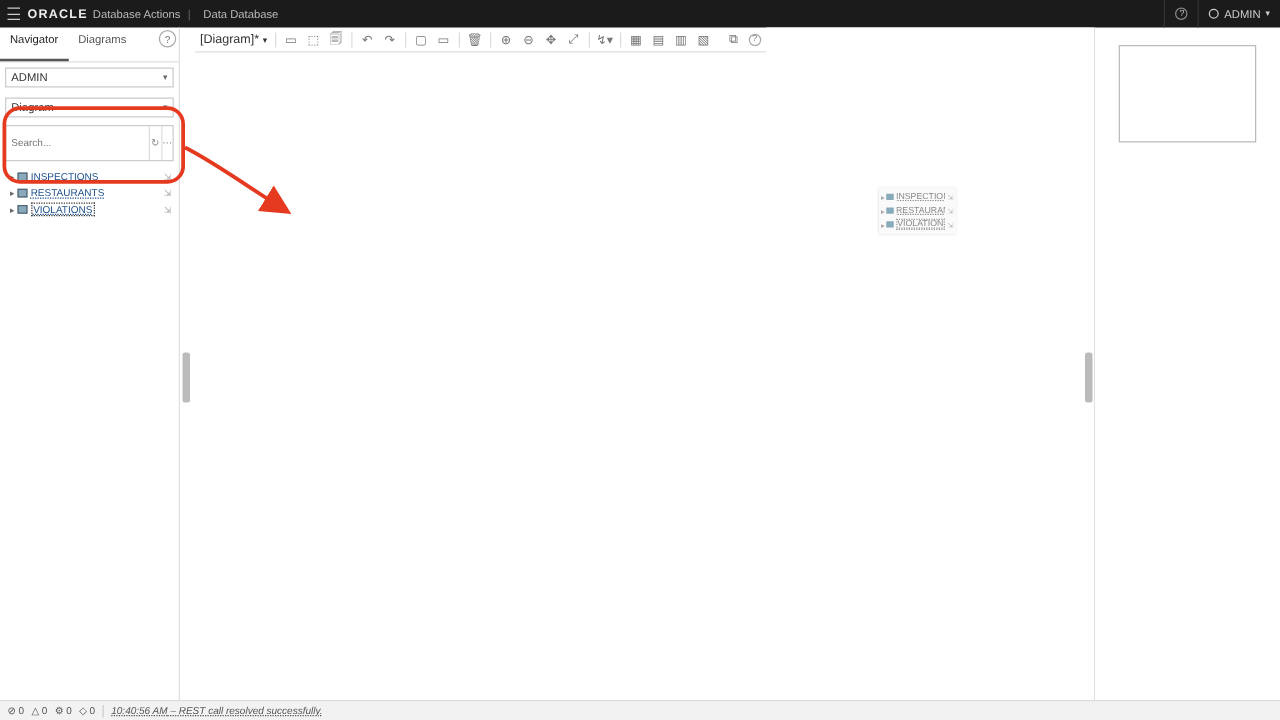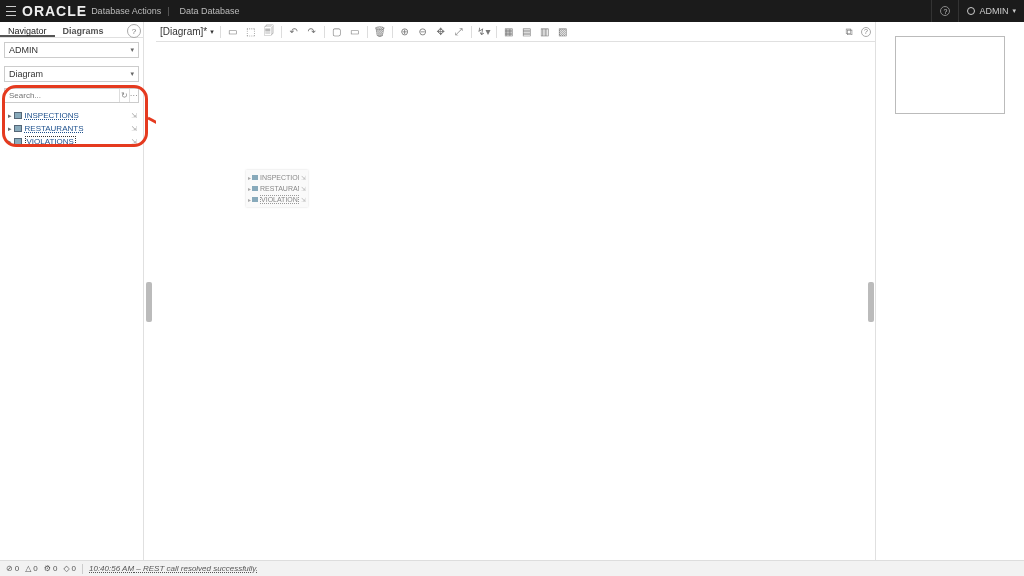--- a/index.html
+++ b/index.html
@@ -2,41 +2,41 @@
 <html><head>
 <meta charset="utf-8">
 <style>
   * { box-sizing: border-box; margin: 0; padding: 0; font-family: Arial, sans-serif; }
   html, body { width: 1024px; height: 576px; overflow: hidden; background: #fff; }
 
   
   .topbar { position: relative; height: 22px; background: #1b1b1b; color: #ccc; display: flex; align-items: center; font-size: 9px; padding-left: 6px; }
   .hamburger { width: 10px; height: 10px; display: inline-flex; flex-direction: column; justify-content: space-between; margin-right: 6px; cursor: pointer; }
   .hamburger span { height: 1px; background: #ccc; display: block; }
-  .brand { font-weight: bold; letter-spacing: 1px; font-size: 14px; color: #eee; }
+  .brand { font-weight: bold; letter-spacing: 1px; font-size: 10px; color: #eee; }
   .brand-sub { color: #bbb; margin-left: 4px; font-size: 9px; }
   .brand-sep { margin: 0 6px; color: #666; }
   .topbar-right { margin-left: auto; display: flex; align-items: center; height: 100%; }
   .top-btn { height: 100%; display: flex; align-items: center; padding: 0 8px; border-left: 1px solid #333; color: #ccc; font-size: 9px; cursor: pointer; }
   .user-icon { width: 8px; height: 8px; border: 1px solid #ccc; border-radius: 50%; margin-right: 4px; position: relative; }
   .chev { margin-left: 4px; font-size: 7px; }
 
   
   .main { position: absolute; top: 22px; left: 0; right: 0; bottom: 16px; display: flex; }
 
   
   .sidebar { width: 144px; border-right: 1px solid #e0e0e0; display: flex; flex-direction: column; position: relative; }
-  .side-tabs { display: flex; border-bottom: 1px solid #e0e0e0; font-size: 9px; height: 16px; }
-  .side-tab { padding: 4px 8px; cursor: pointer; color: #555; font-weight: bold; }
+  .side-tabs { display: flex; border-bottom: 1px solid #e0e0e0; font-size: 9px; height: 28px; }
+  .side-tab { padding: 4px 8px; cursor: pointer; color: #555; }
   .side-tab.active { border-bottom: 2px solid #555; color: #222; font-weight: 500; }
   .side-tabs-sp { flex: 1; }
   .side-help { width: 14px; height: 14px; border: 1px solid #aaa; border-radius: 50%; font-size: 8px; display: flex; align-items: center; justify-content: center; margin: 2px; color: #777; cursor: pointer; }
   .side-select { margin: 4px; height: 16px; border: 1px solid #ccc; font-size: 9px; display: flex; align-items: center; padding: 0 4px; cursor: pointer; color: #333; position: relative; }
   .side-select::after { content: "▾"; position: absolute; right: 4px; font-size: 7px; color: #666; }
-  .side-search-row { margin: 2px 4px; height: 15px; display: flex; align-items: center; border: 1px solid #ccc; font-size: 8px; color: #888; padding-left: 4px; }
+  .side-search-row { margin: 2px 4px; height: 29px; display: flex; align-items: center; border: 1px solid #ccc; font-size: 8px; color: #888; padding-left: 4px; }
   .side-search-row input { border: none; outline: none; flex: 1; font-size: 8px; background: transparent; }
   .side-search-ic { width: 14px; display: flex; align-items: center; justify-content: center; color: #888; cursor: pointer; border-left: 1px solid #ddd; height: 100%; }
 
   .tree { padding: 4px 2px; font-size: 8px; color: #1d508d; }
   .tree-item { display: flex; align-items: center; height: 13px; padding-left: 6px; position: relative; }
   .tree-item .caret { color: #666; font-size: 7px; margin-right: 2px; }
   .tree-item .tbl-ic { width: 8px; height: 7px; background: #8ab; margin-right: 3px; border: 0.5px solid #567; }
   .tree-item .lbl { text-decoration: underline dotted; cursor: pointer; }
   .tree-item .lbl.sel { border: 1px dotted #333; padding: 0 1px; }
   .tree-item .pin { position: absolute; right: 4px; color: #aaa; font-size: 7px; cursor: pointer; }
@@ -46,21 +46,21 @@
     position: absolute;
     border: 3px solid #e53a1f;
     border-radius: 14px;
     pointer-events: none;
   }
 
   
   .splitter { position: absolute; left: 146px; top: 260px; width: 6px; height: 40px; background: #bbb; border-radius: 2px; cursor: col-resize; }
 
   
-  .center { flex: 1; display: flex; flex-direction: column; border-right: 1px solid #e0e0e0; margin-left: 12px; }
+  .center { flex: 1; display: flex; flex-direction: row; border-right: 1px solid #e0e0e0; margin-left: 12px; }
   .toolbar { height: 20px; border-bottom: 1px solid #e0e0e0; display: flex; align-items: center; font-size: 9px; gap: 6px; padding: 0 4px; }
   .doc-tab { color: #333; font-size: 10px; cursor: pointer; display: flex; align-items: center; gap: 3px; }
   .tbtn { width: 12px; height: 12px; display: flex; align-items: center; justify-content: center; color: #777; cursor: pointer; font-size: 10px; }
   .sep { width: 1px; height: 12px; background: #ddd; }
   .toolbar .sp { flex: 1; }
 
   .canvas { flex: 1; position: relative; background: #fff; }
 
   
   .ghost {

